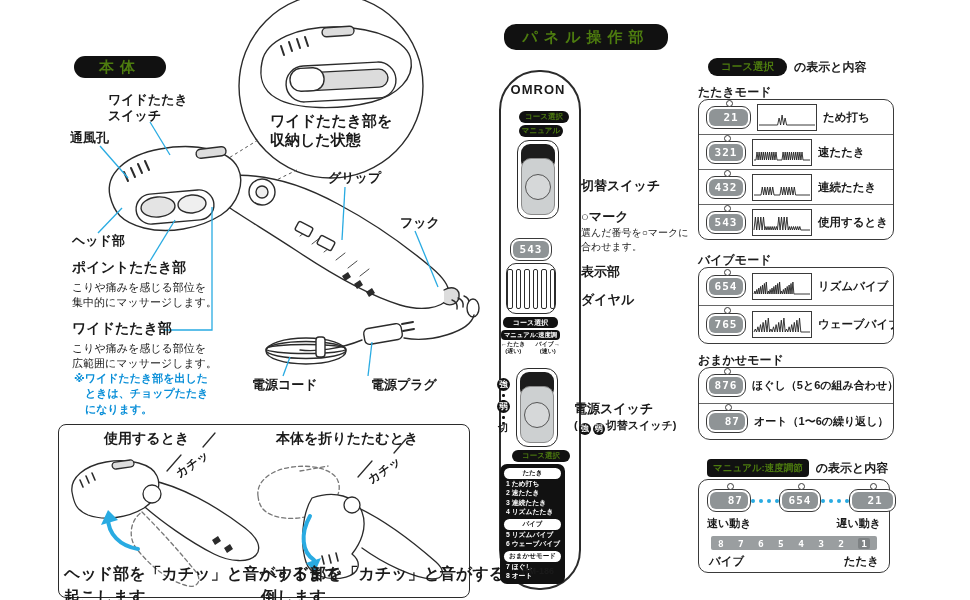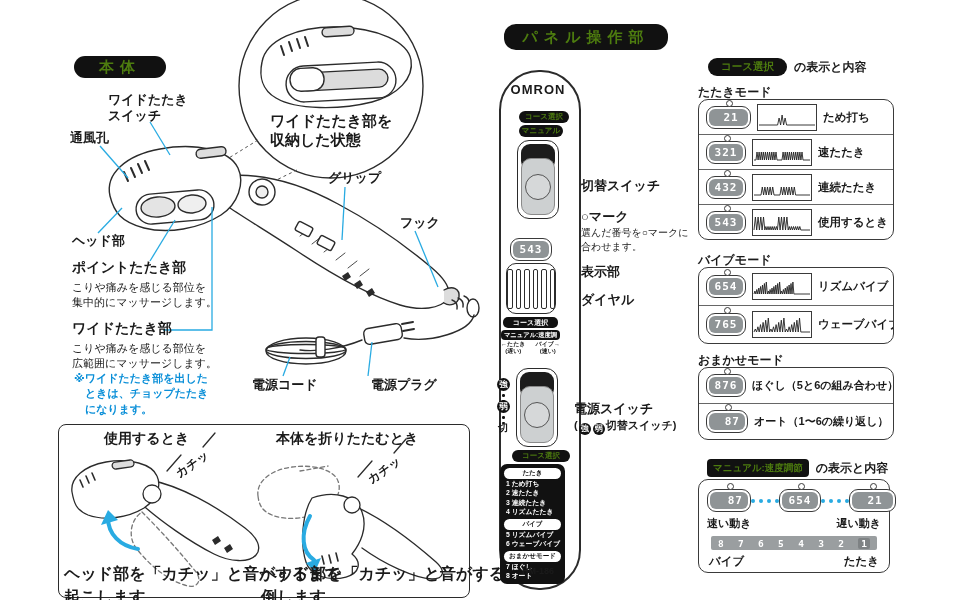--- a/index.html
+++ b/index.html
@@ -340,21 +340,21 @@
           <span class="dg">765</span>
         </span>
       <svg class="wave" viewBox="0 0 58 25">
           <polyline points="1.0,20.0 2.3,17.0 3.6,20.0 4.9,14.8 6.2,20.0 7.5,12.6 8.8,20.0 10.1,10.4 11.4,20.0 12.7,8.2 14.0,20.0 15.3,6.0 16.6,20.0 17.9,17.0 19.2,20.0 20.5,14.8 21.8,20.0 23.1,12.6 24.4,20.0 25.7,10.4 27.0,20.0 28.3,8.2 29.6,20.0 30.9,6.0 32.2,20.0 33.5,17.0 34.8,20.0 36.1,14.8 37.4,20.0 38.7,12.6 40.0,20.0 41.3,10.4 42.6,20.0 43.9,8.2 45.2,20.0 46.5,6.0 47.8,20.0 57.0,20.0"></polyline>
         </svg>
       <span class="name">ウェーブバイブ</span>
     </div>
   </div>
 
   <div class="abs mode-title" style="left:698px;top:352px;">おまかせモード</div>
-  <div class="abs mode-table" style="left:698px;top:367px;width:194px;">
+  <div class="abs mode-table" style="left:698px;top:367px;width:194px;border-radius:12px;">
     <div class="mode-row" style="height:35px;">
       <span class="dpill">
           <span class="dg">876</span>
         </span>
       <span class="name" style="font-size:11px;">ほぐし（5と6の組み合わせ）</span>
     </div>
     <div class="mode-row" style="height:35px;">
       <span class="dpill">
           <span class="dg right">87</span>
         </span>

